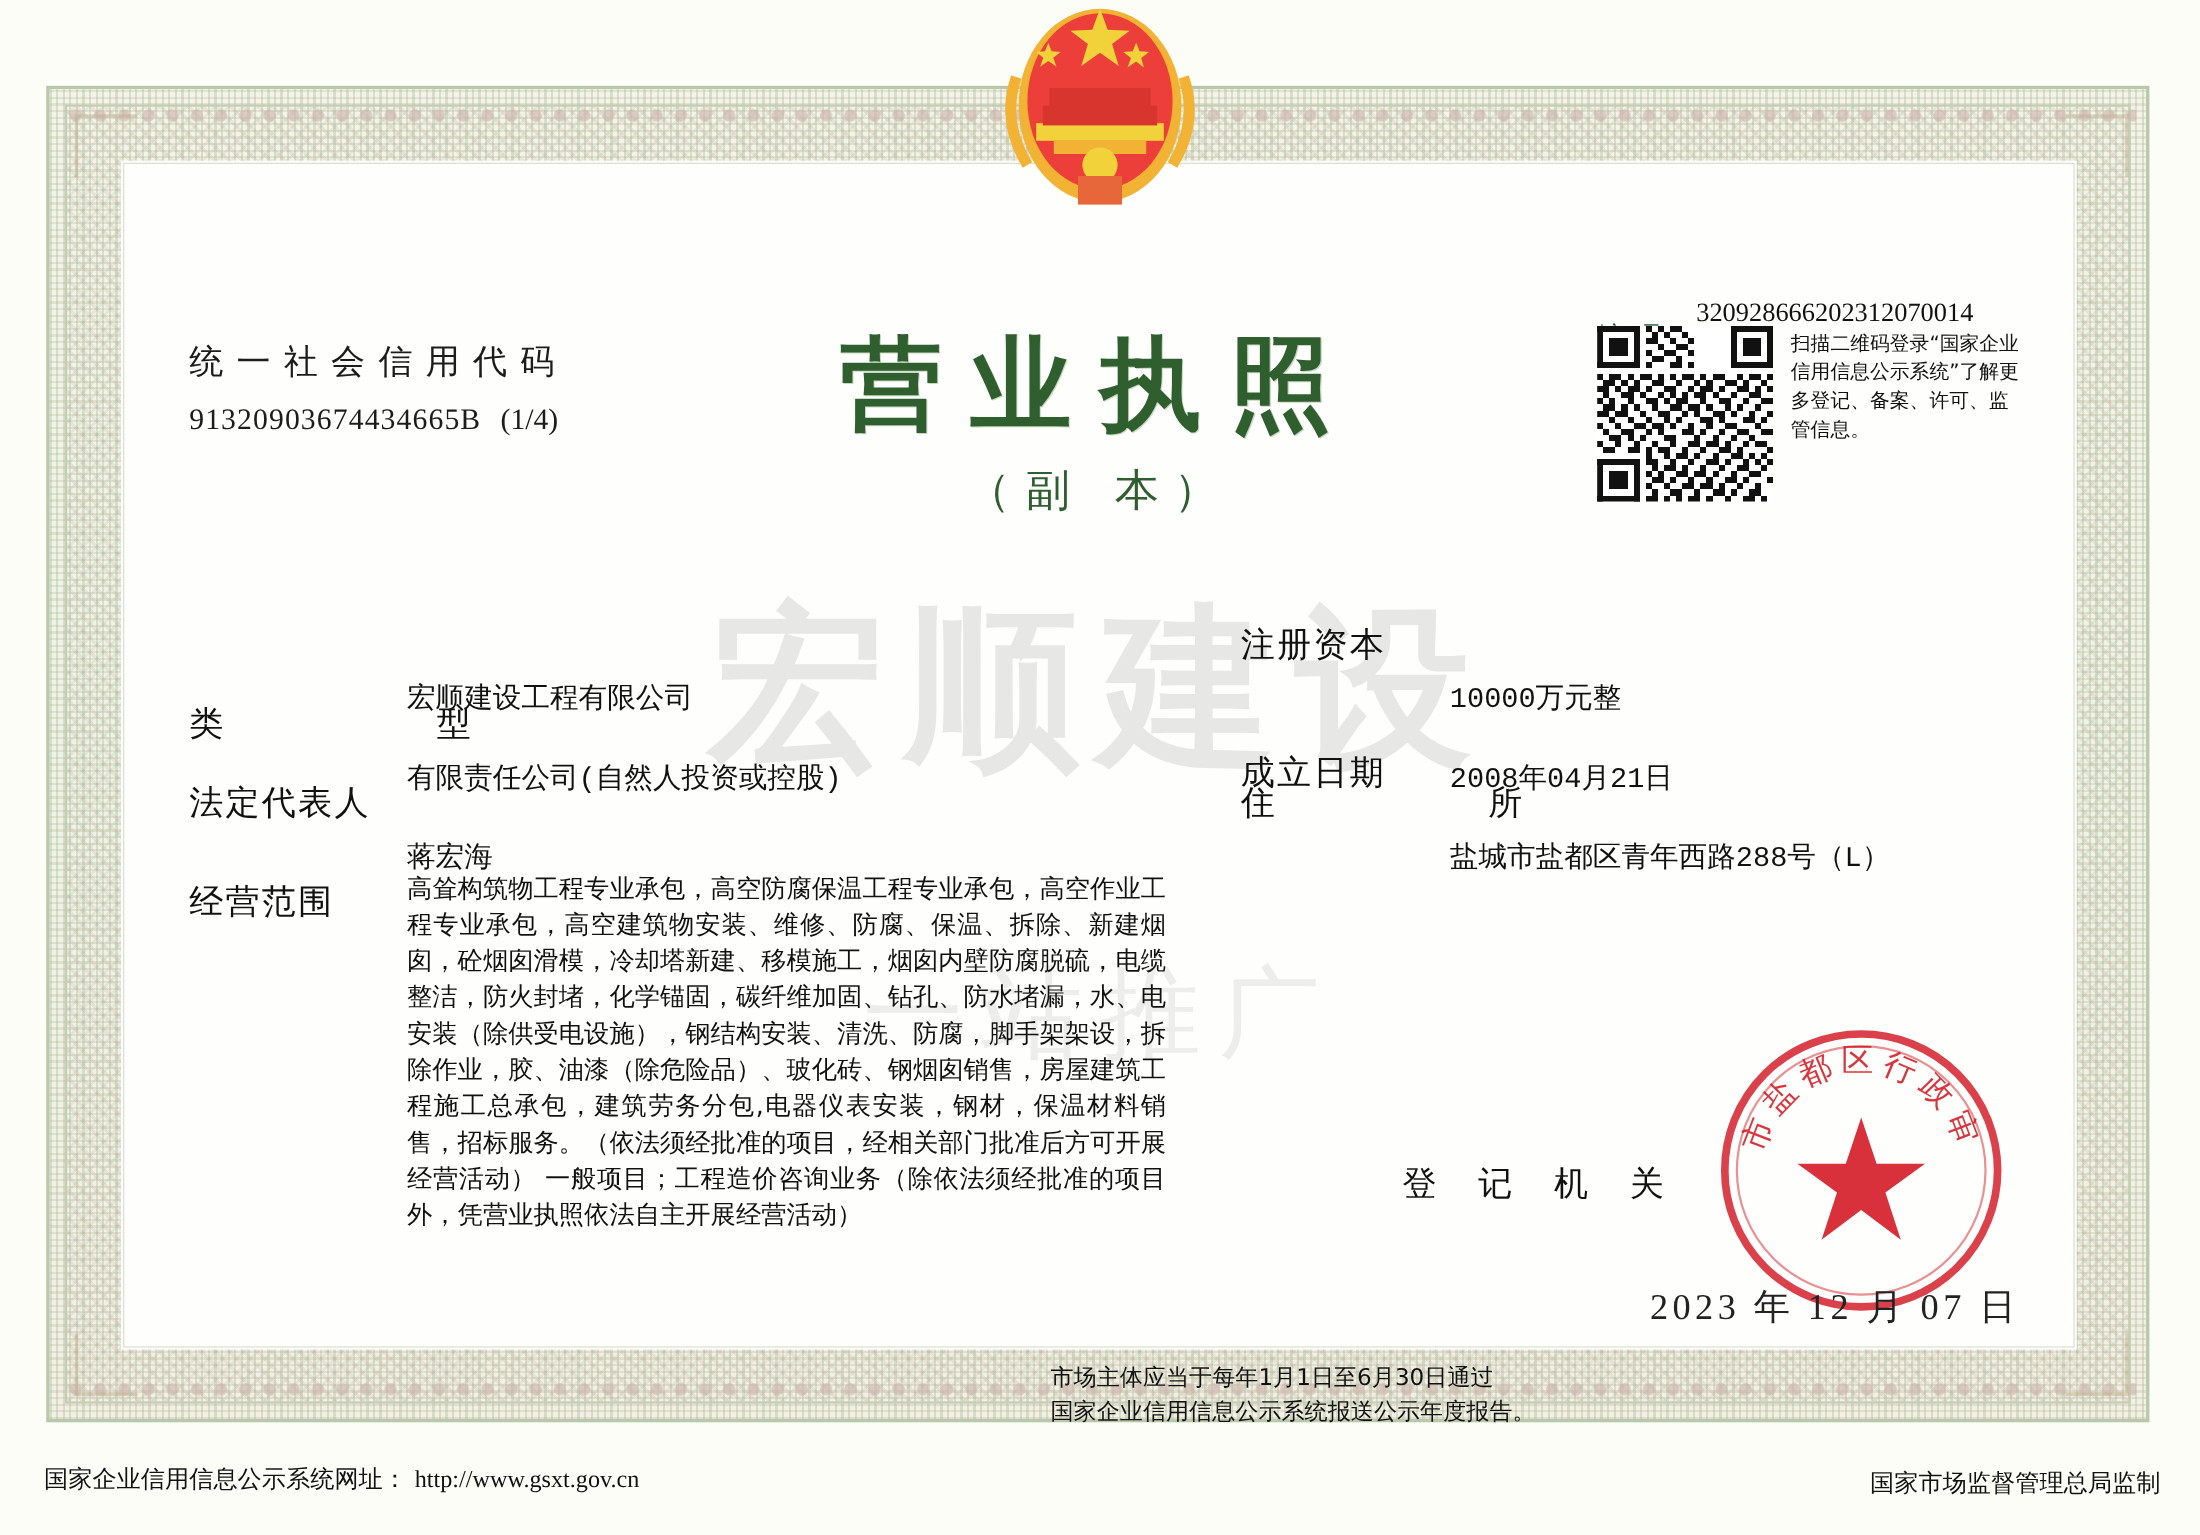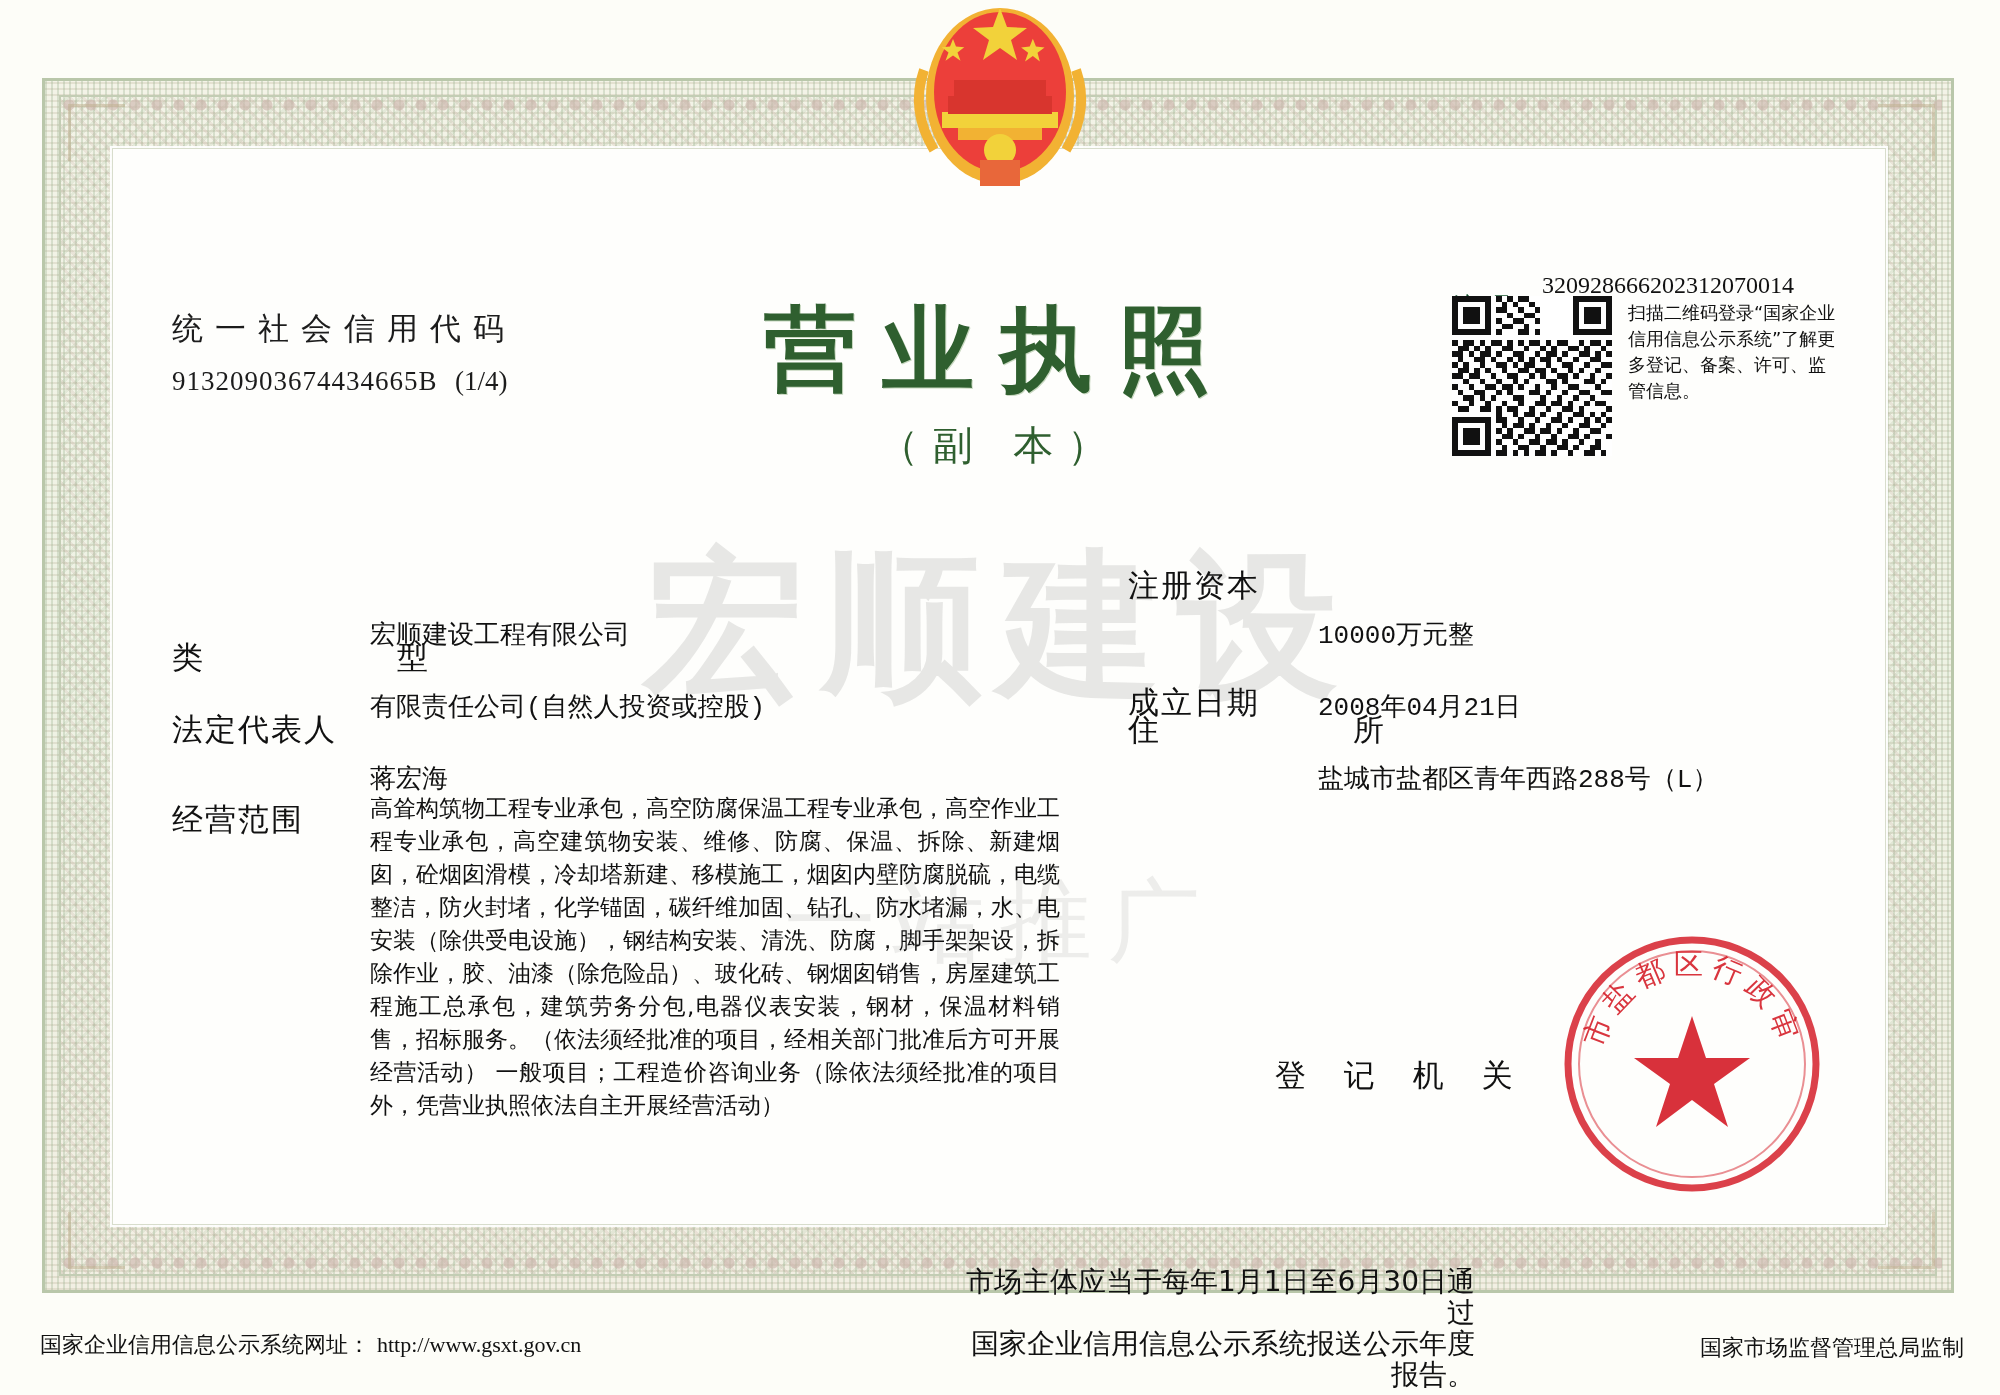--- a/index.html
+++ b/index.html
@@ -252,24 +252,24 @@
   
   .footer-left {
     position: absolute;
     left: 40px; top: 1330px;
     font-size: 22px;
     color: #111;
     font-family: "DejaVu Sans", sans-serif;
   }
   .footer-center {
     position: absolute;
-    left: 955px; top: 1266px;
+    left: 955px; top: 1237px;
     width: 520px;
-    text-align: right;
-    font-size: 28px;
+    text-align: left;
+    font-size: 21px;
     line-height: 31px;
     color: #111;
     font-family: "DejaVu Sans", sans-serif;
   }
   .footer-right {
     position: absolute;
     right: 36px; top: 1333px;
     font-size: 22px;
     color: #111;
     font-family: "DejaVu Sans", sans-serif;
@@ -577,20 +577,21 @@
       </defs>
       <circle cx="134" cy="134" r="124" fill="none" stroke="#d5202a" stroke-width="7" opacity="0.85"></circle>
       <circle cx="134" cy="134" r="113" fill="none" stroke="#d5202a" stroke-width="2" opacity="0.5"></circle>
       <text font-family="DejaVu Sans, sans-serif" font-size="29" fill="#d5202a" letter-spacing="7" opacity="0.9">
         <textPath href="#sealArc" startOffset="50%" text-anchor="middle">盐城市盐都区行政审批局</textPath>
       </text>
       <path d="M134 86 l14 42 44 0 -36 26 14 43 -36-27 -36 27 14-43 -36-26 44 0z" fill="#d5202a" opacity="0.92"></path>
     </svg>
   </div>
 
+  <div class="issue-date">2023 年 12 月 07 日</div>
 
   <div class="footer-left">
     <span>国家企业信用信息公示系统网址：</span>
     <span style="font-family:'Liberation Serif',serif;">http://www.gsxt.gov.cn</span>
   </div>
   <div class="footer-center">
     <div>市场主体应当于每年1月1日至6月30日通过</div>
     <div>国家企业信用信息公示系统报送公示年度报告。</div>
   </div>
   <div class="footer-right">国家市场监督管理总局监制</div>

